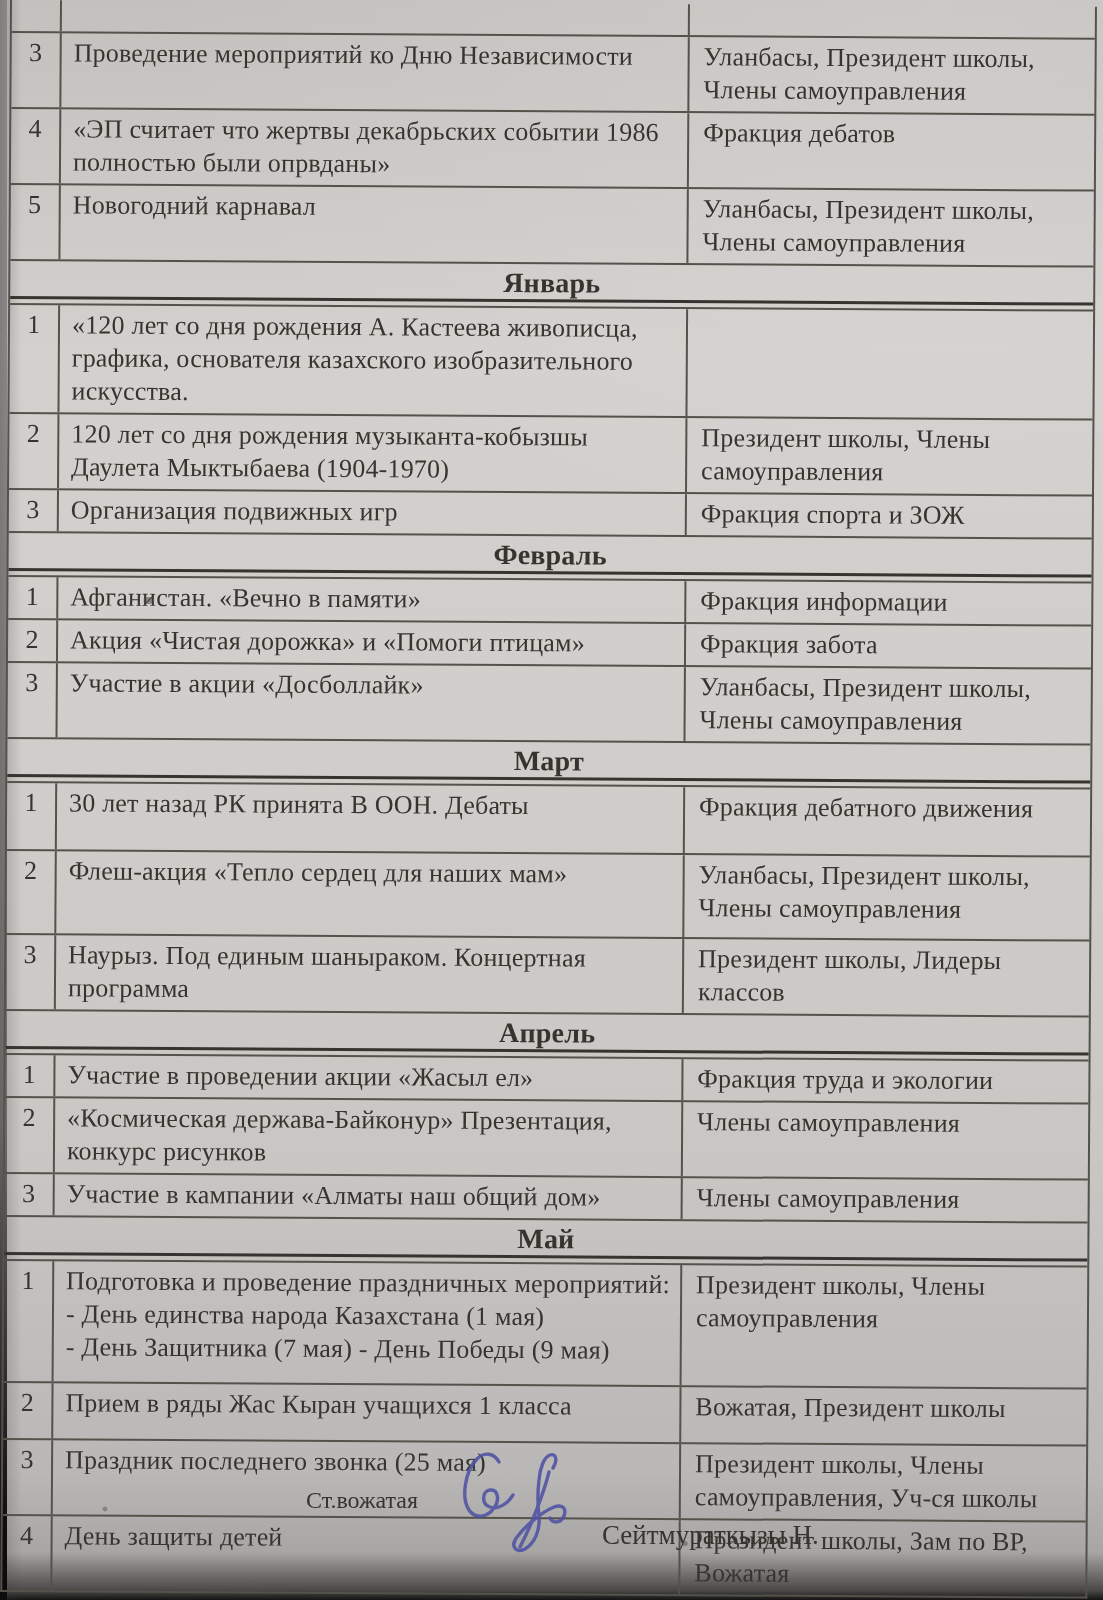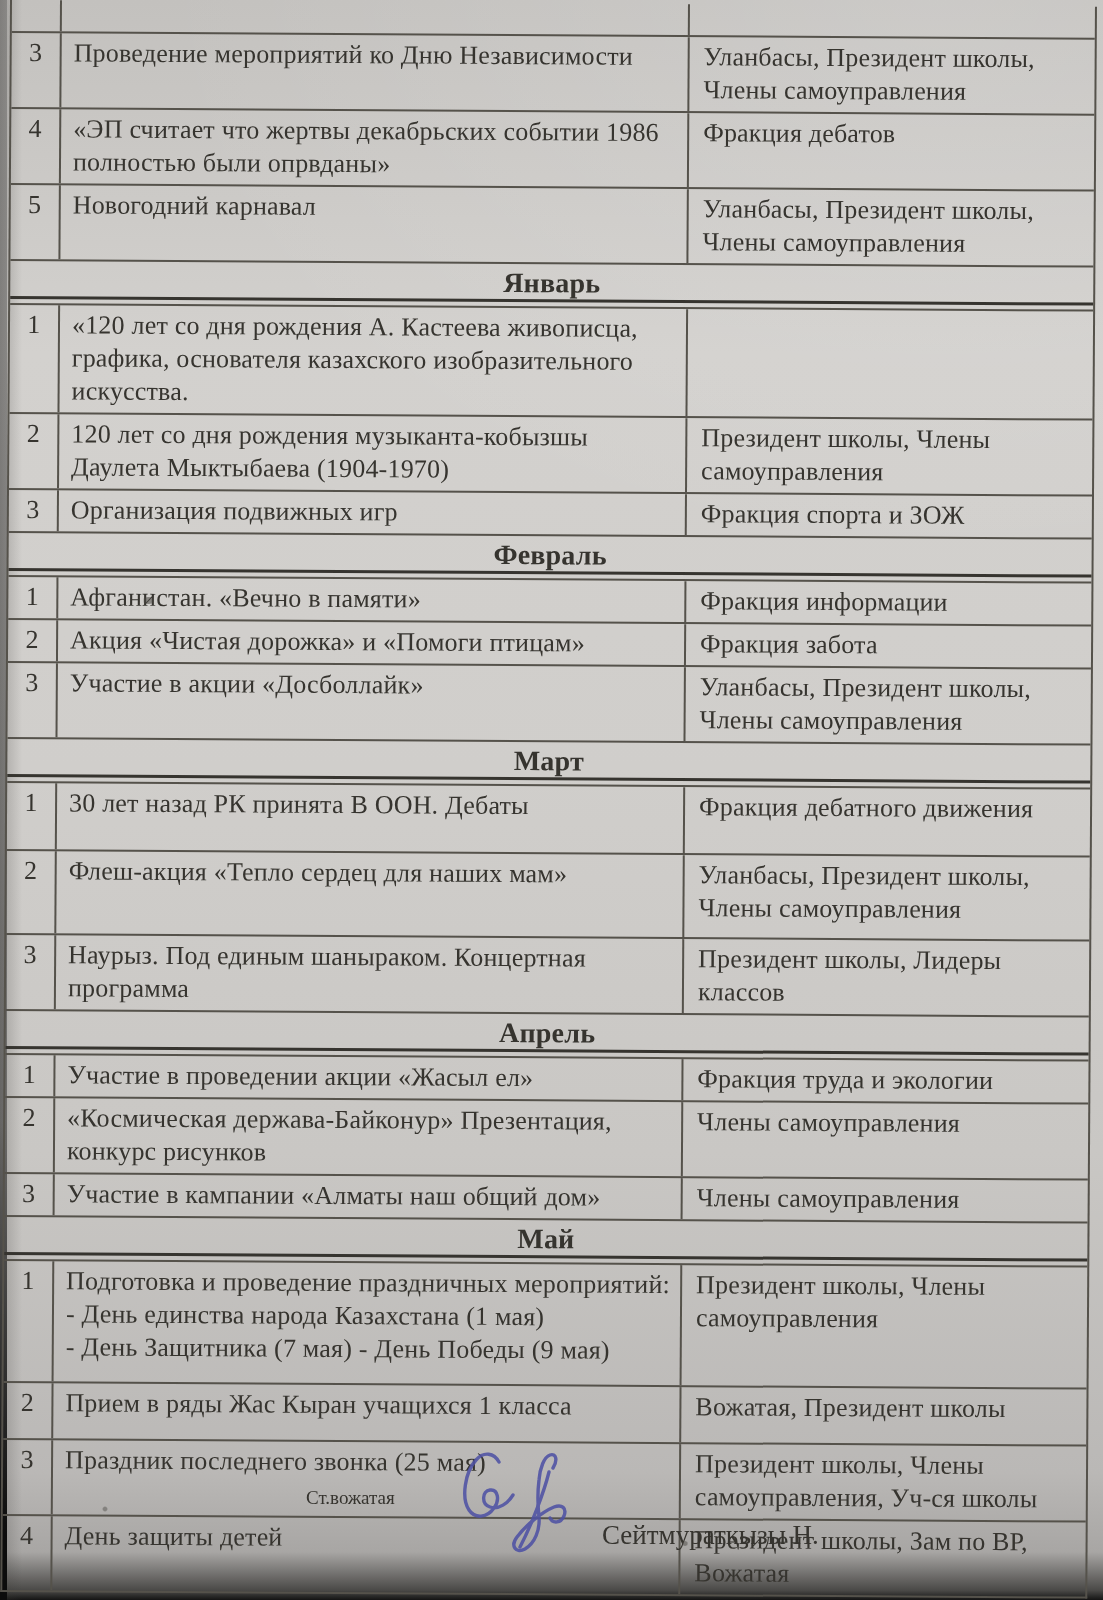--- a/index.html
+++ b/index.html
@@ -34,21 +34,21 @@
   .month-text{border-bottom:3px solid var(--text);padding:0 3px;}
   .trow.datarow{min-height:33px;}
   
   #sec0 .r0{min-height:71px}#sec0 .r1{min-height:66px}#sec0 .r2{min-height:64px}
   #sec1 .r0{min-height:92px}#sec1 .r1{min-height:63px}#sec1 .r2{min-height:34px}
   #sec2 .r0{min-height:34px}#sec2 .r1{min-height:34px}#sec2 .r2{min-height:70px}
   #sec3 .r0{min-height:66px}#sec3 .r1{min-height:82px}#sec3 .r2{min-height:63px}
   #sec4 .r0{min-height:34px}#sec4 .r1{min-height:60px}#sec4 .r2{min-height:37px}
   #sec5 .r0{min-height:120px}#sec5 .r1{min-height:55px}#sec5 .r2{min-height:59px}#sec5 .r3{min-height:55px}
   
-  .footer-role{position:absolute;left:306px;top:1487px;font-size:19px;}
+  .footer-role{position:absolute;left:306px;top:1487px;font-size:24px;}
   .footer-name{position:absolute;left:602px;top:1520px;font-size:27px;}
   .signature{position:absolute;left:452px;top:1446px;width:132px;height:112px;}
   .signature svg{width:100%;height:100%;}
   
   .speck{position:absolute;background:radial-gradient(circle,#4c4a45 0 40%,rgba(0,0,0,0) 72%);border-radius:50%;}
   .speck-a{left:141px;top:597px;width:15px;height:7px;opacity:.55;}
   .speck-b{left:102px;top:1506px;width:6px;height:6px;opacity:.45;}
   .speck-c{left:681px;top:1541px;width:8px;height:5px;opacity:.5;}
 </style>
 </head>

